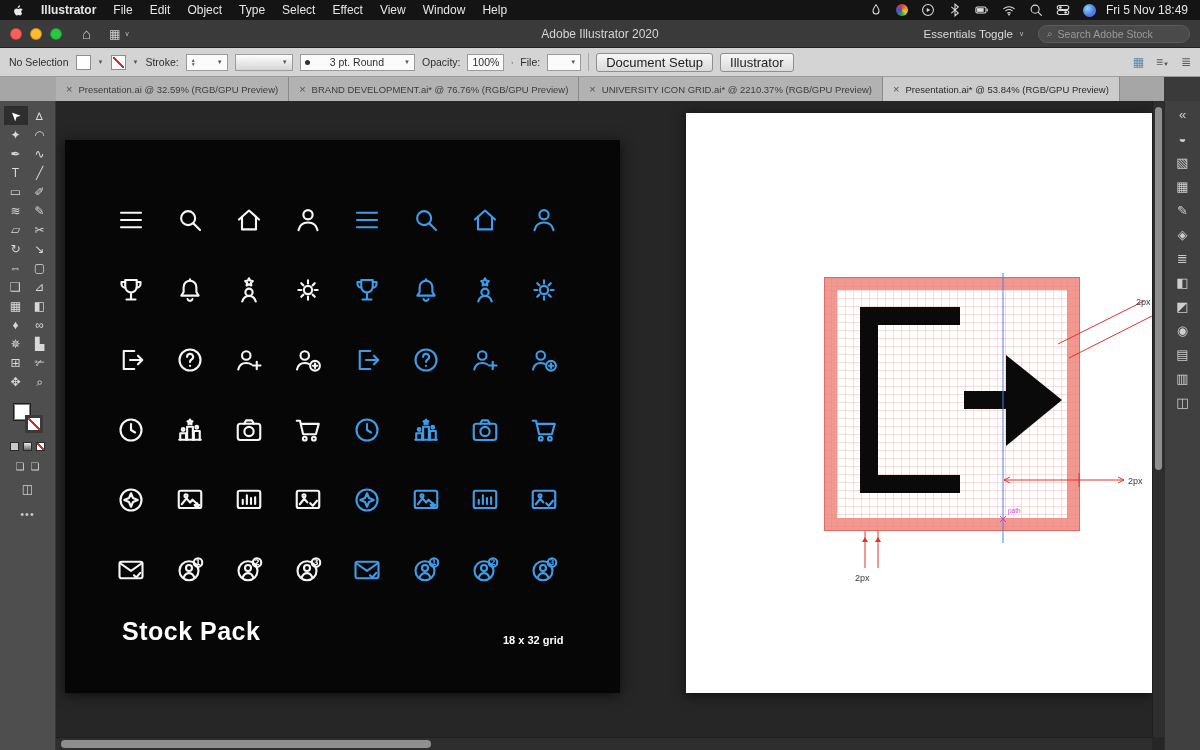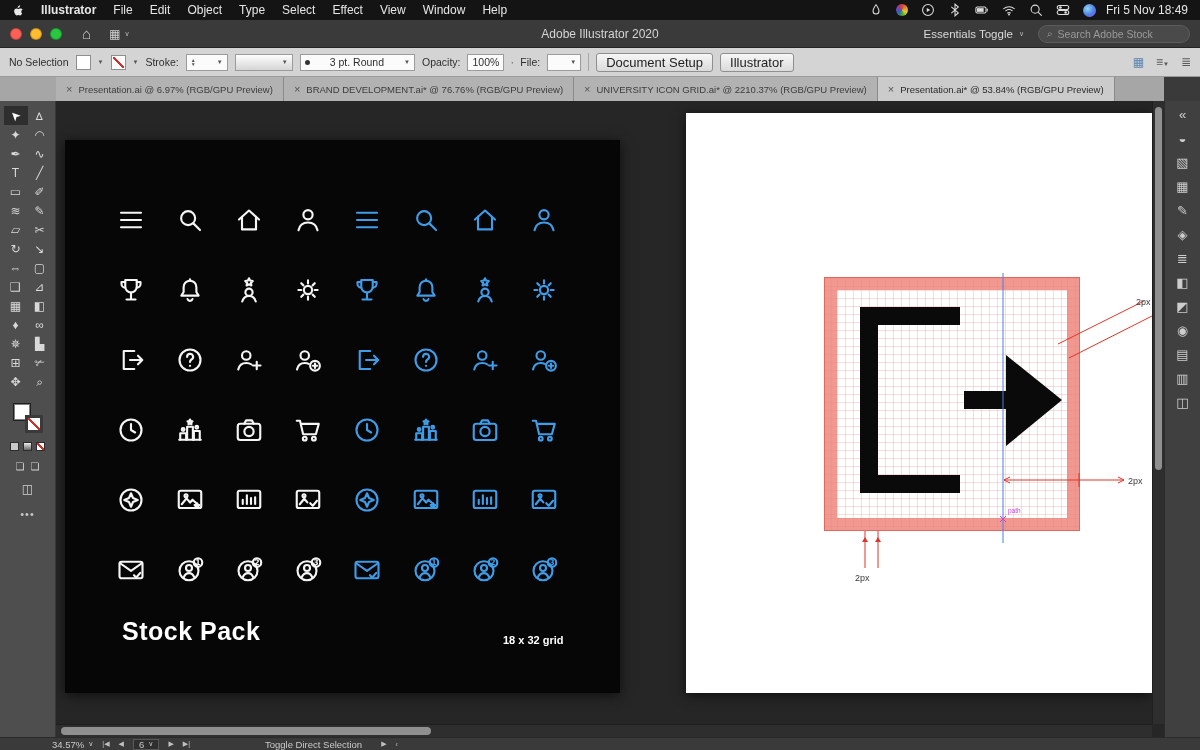--- a/index.html
+++ b/index.html
@@ -248,21 +248,21 @@
       <span class="blueish">▦</span>
       <span>≡<span class="mini-chev">▼</span></span>
       <span>≣</span>
     </span>
   </div>
 
   <div class="tabbar">
     <span style="display:flex">
         <div class="tab">
           <span class="tab-x">×</span>
-          <span>Presentation.ai @ 6.97% (RGB/GPU Preview)</span>
+          <span>Presentation.ai @ 32.59% (RGB/GPU Preview)</span>
         </div>
         <div class="tab">
           <span class="tab-x">×</span>
           <span>BRAND DEVELOPMENT.ai* @ 76.76% (RGB/GPU Preview)</span>
         </div>
         <div class="tab">
           <span class="tab-x">×</span>
           <span>UNIVERSITY ICON GRID.ai* @ 2210.37% (RGB/GPU Preview)</span>
         </div>
         <div class="tab active">
@@ -777,30 +777,13 @@
         <span class="rp-ic">≣</span>
         <span class="rp-ic">◧</span>
         <span class="rp-ic">◩</span>
         <span class="rp-ic">◉</span>
         <span class="rp-ic">▤</span>
         <span class="rp-ic">▥</span>
         <span class="rp-ic">◫</span>
       </div>
   </div>
 
-  <div class="statusbar">
-    <span class="sb-zoom">
-      <span>34.57%</span>
-      <span class="sb-nav">∨</span>
-    </span>
-    <span class="sb-nav">|◀</span>
-    <span class="sb-nav">◀</span>
-    <span class="sb-box">
-      <span>6</span>
-      <span class="sb-nav">∨</span>
-    </span>
-    <span class="sb-nav">▶</span>
-    <span class="sb-nav">▶|</span>
-    <span class="sb-hint">Toggle Direct Selection</span>
-    <span class="sb-nav sb-gap">▶</span>
-    <span class="sb-nav">‹</span>
-  </div>
 </div>
 
 </body></html>

